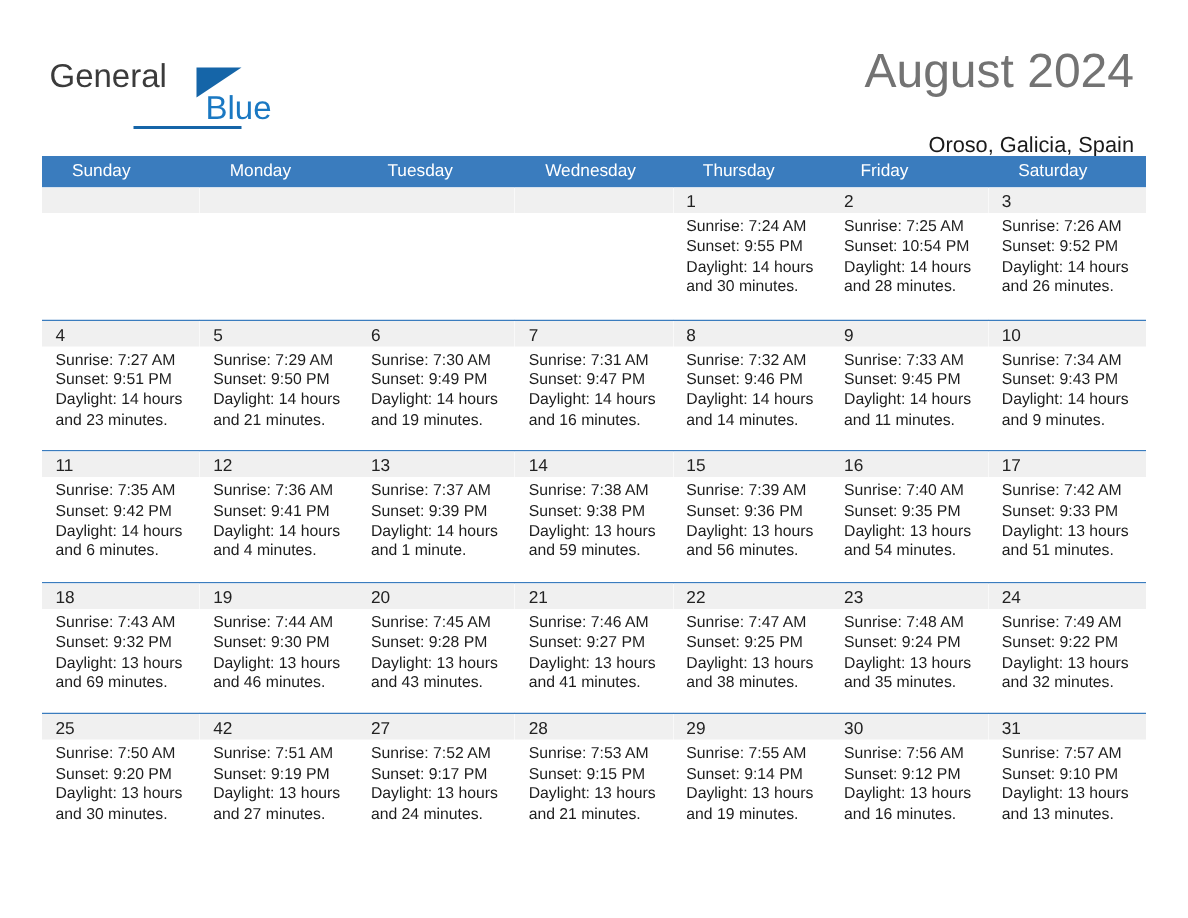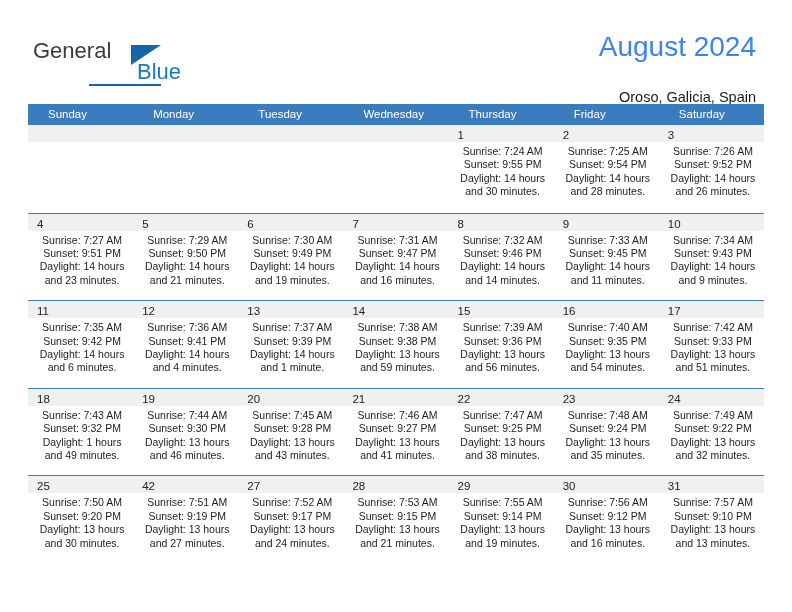--- a/index.html
+++ b/index.html
@@ -74,23 +74,23 @@
     background: #1565a8;
   }
 
   .title-block {
     position: absolute;
     right: 36px;
     top: 30px;
     text-align: right;
   }
   .cal-title {
-    font-size: 28px;
+    font-size: 32px;
     font-weight: normal;
-    color: #3b82f6;
+    color: #737373;
     line-height: 34px;
     white-space: nowrap;
   }
   .cal-subtitle {
     margin-top: 24px;
     font-size: 14.5px;
     color: #1a1a1a;
     line-height: 18px;
     white-space: nowrap;
   }
@@ -148,21 +148,20 @@
     line-height: 17px;
   }
   .cell.empty .daynum-band {
     background: #f0f0f0;
   }
   .cell .details {
     padding: 3px 6px 0 9px;
     font-size: 10.5px;
     line-height: 13.4px;
     color: #1d1d1d;
-    text-align: center;
   }
   .cell .details div {
     white-space: nowrap;
   }
   .cell .details .wrap {
     white-space: normal;
   }
 </style>
 </head>
 <body>
@@ -216,21 +215,21 @@
             <div class="details">
               <div>Sunrise: 7:24 AM</div>
               <div>Sunset: 9:55 PM</div>
               <div class="wrap">Daylight: 14 hours and 30 minutes.</div>
             </div>
           </div>
           <div class="cell">
             <div class="daynum-band"><span class="daynum">2</span></div>
             <div class="details">
               <div>Sunrise: 7:25 AM</div>
-              <div>Sunset: 9:54 PM</div>
+              <div>Sunset: 10:54 PM</div>
               <div class="wrap">Daylight: 14 hours and 28 minutes.</div>
             </div>
           </div>
           <div class="cell">
             <div class="daynum-band"><span class="daynum">3</span></div>
             <div class="details">
               <div>Sunrise: 7:26 AM</div>
               <div>Sunset: 9:52 PM</div>
               <div class="wrap">Daylight: 14 hours and 26 minutes.</div>
             </div>
@@ -351,21 +350,21 @@
               <div class="wrap">Daylight: 13 hours and 51 minutes.</div>
             </div>
           </div>
         </div>
         <div class="week">
           <div class="cell">
             <div class="daynum-band"><span class="daynum">18</span></div>
             <div class="details">
               <div>Sunrise: 7:43 AM</div>
               <div>Sunset: 9:32 PM</div>
-              <div class="wrap">Daylight: 1 hours and 49 minutes.</div>
+              <div class="wrap">Daylight: 13 hours and 69 minutes.</div>
             </div>
           </div>
           <div class="cell">
             <div class="daynum-band"><span class="daynum">19</span></div>
             <div class="details">
               <div>Sunrise: 7:44 AM</div>
               <div>Sunset: 9:30 PM</div>
               <div class="wrap">Daylight: 13 hours and 46 minutes.</div>
             </div>
           </div>

